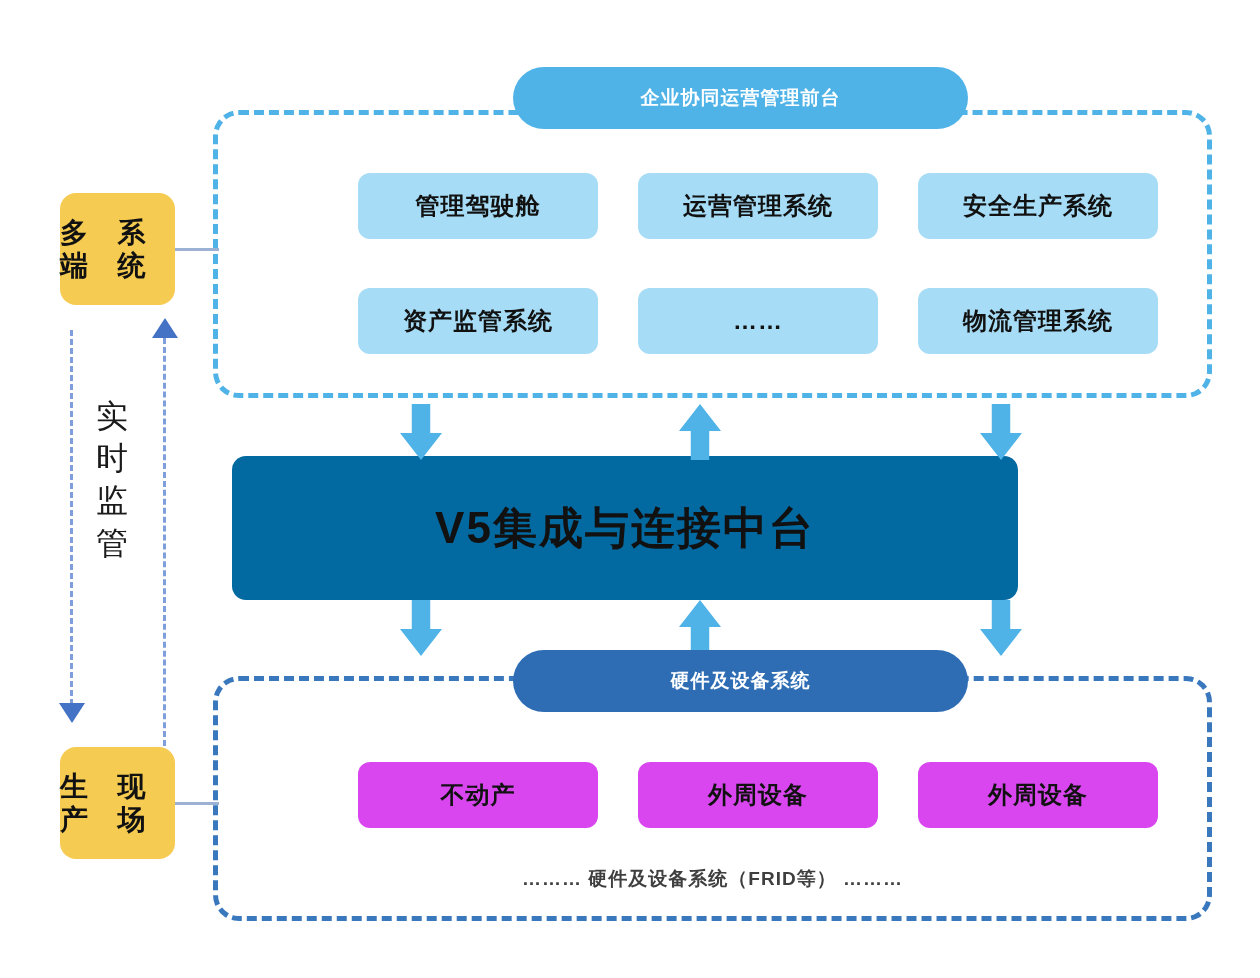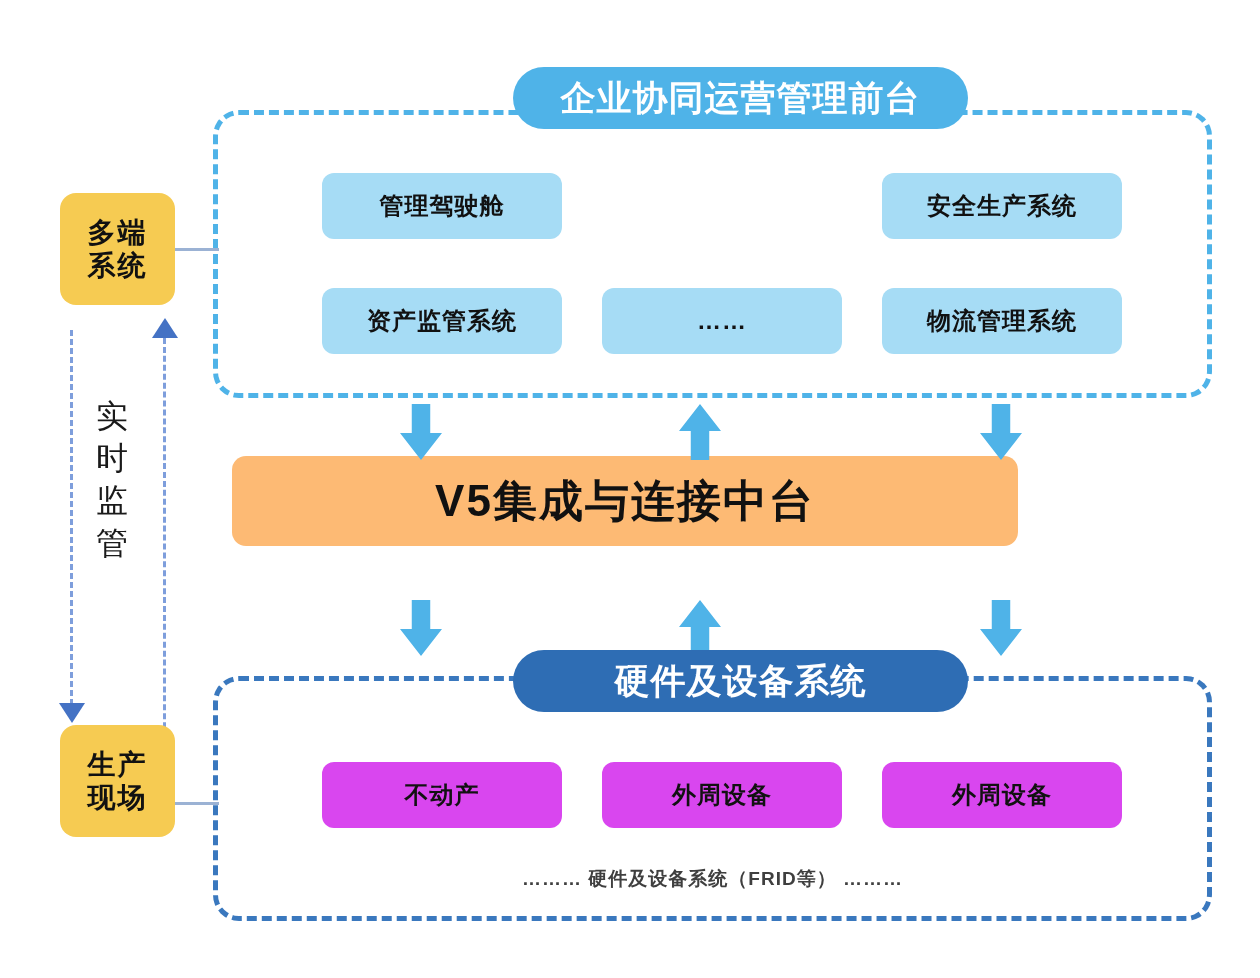--- a/index.html
+++ b/index.html
@@ -43,21 +43,21 @@
 
   
   .header-pill {
     position: absolute;
     display: flex;
     align-items: center;
     justify-content: center;
     border-radius: 999px;
     color: #ffffff;
     font-weight: bold;
-    font-size: 35px;
+    font-size: 19px;
     letter-spacing: 1px;
     z-index: 6;
   }
   #pill-front {
     left: 513px; top: 67px;
     width: 455px; height: 62px;
     background: #4FB3E8;
   }
   #pill-device {
     left: 513px; top: 650px;
@@ -73,20 +73,21 @@
     display: flex;
     align-items: center;
     justify-content: center;
     border-radius: 12px;
     font-weight: bold;
     color: #111111;
     font-size: 24px;
     letter-spacing: 1px;
     box-sizing: border-box;
     text-align: center;
+    margin-left: 36px;
   }
   .module-front {
     background: #A6DCF5;
     width: 240px;
     height: 66px;
   }
   .module-device {
     background: #d946ef;
     width: 240px;
     height: 66px;
@@ -95,22 +96,22 @@
   .row-front-2 { top: 288px; }
   .row-device-1 { top: 762px; }
   .col-1 { left: 322px; }
   .col-2 { left: 602px; }
   .col-3 { left: 882px; }
 
   
   #platform-band {
     position: absolute;
     left: 232px; top: 456px;
-    width: 786px; height: 90px;
-    background: #fdba74;
+    width: 786px; height: 144px;
+    background: #0369a1;
     border-radius: 14px;
     display: flex;
     align-items: center;
     justify-content: center;
   }
   #platform-band .platform-label {
     font-size: 44px;
     font-weight: bold;
     color: #111111;
     letter-spacing: 2px;
@@ -138,32 +139,31 @@
   #arrow-device-down-right { left: 980px; top: 600px; }
 
   
   .side-tab {
     position: absolute;
     width: 115px;
     height: 112px;
     background: #F6CB52;
     border-radius: 16px;
     display: flex;
-    flex-direction: column;
     align-items: center;
     justify-content: center;
     font-weight: bold;
     font-size: 28px;
     color: #111111;
     letter-spacing: 2px;
     line-height: 1.18;
     z-index: 6;
   }
   #tab-multi-terminal { left: 60px; top: 193px; }
-  #tab-production-site { left: 60px; top: 725px; text-align: center; }
+  #tab-production-site { left: 60px; top: 747px; }
   .side-tab span { display: block; }
 
   
   .tab-connector {
     position: absolute;
     height: 3px;
     background: #9BB2D4;
     z-index: 2;
   }
   #connector-top { left: 175px; top: 248px; width: 44px; }
@@ -229,20 +229,23 @@
   <div class="group-frame" id="frame-front"></div>
   <div class="group-frame" id="frame-device"></div>
 
   <div class="header-pill" id="pill-front">
     <span>企业协同运营管理前台</span>
   </div>
 
   <div class="module-box module-front row-front-1 col-1">
     <span>管理驾驶舱</span>
   </div>
+  <div class="module-box module-front row-front-1 col-2">
+    <span>运营管理系统</span>
+  </div>
   <div class="module-box module-front row-front-1 col-3">
     <span>安全生产系统</span>
   </div>
   <div class="module-box module-front row-front-2 col-1">
     <span>资产监管系统</span>
   </div>
   <div class="module-box module-front row-front-2 col-2">
     <span>……</span>
   </div>
   <div class="module-box module-front row-front-2 col-3">

